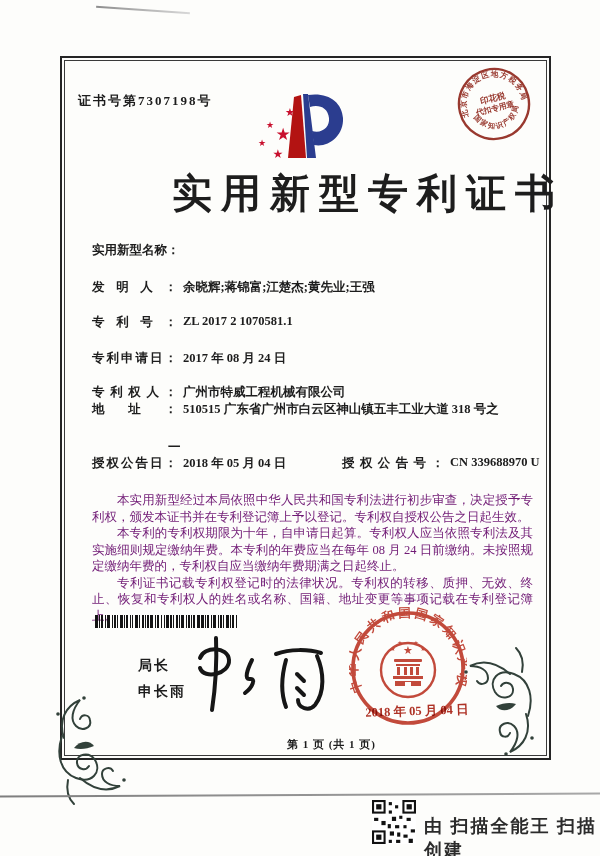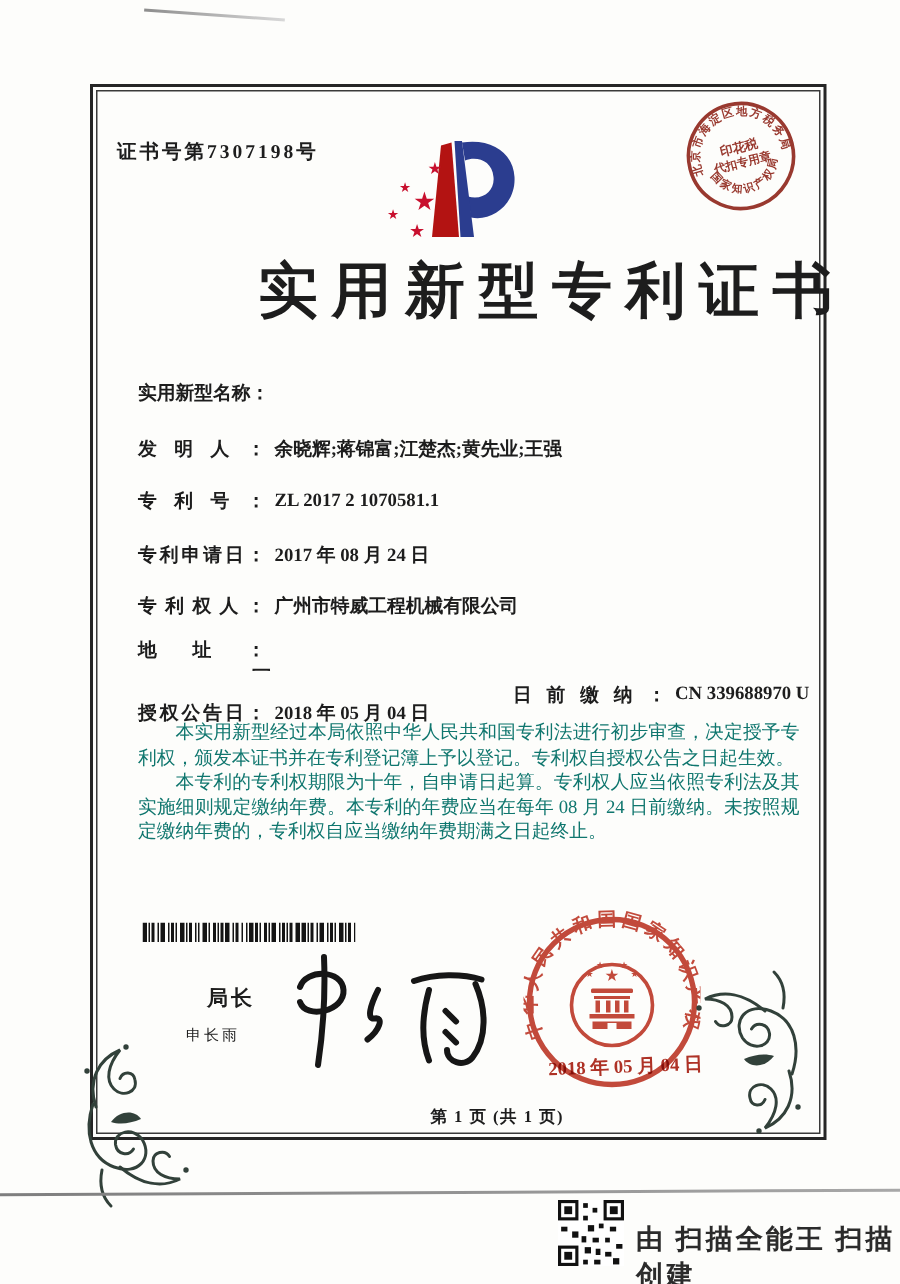--- a/index.html
+++ b/index.html
@@ -12,32 +12,32 @@
     background:linear-gradient(90deg,#8d8d8d,#d8d8d8);transform:rotate(4deg);}
   .frame{position:absolute;left:60px;top:56px;width:487px;height:700px;border:2px solid #252525;}
   .frame-inner{position:absolute;inset:2px;border:1px solid #3a3a3a;}
   .cert-no{position:absolute;left:78px;top:92px;font-size:13px;font-weight:bold;letter-spacing:2px;}
   .stamp{position:absolute;left:456px;top:66px;width:76px;height:76px;
     transform:rotate(-14deg);mix-blend-mode:multiply;opacity:.9;}
   .logo{position:absolute;left:252px;top:90px;width:96px;height:74px;}
   .title{position:absolute;left:60px;top:166px;width:535px;text-align:center;
     font-size:40px;font-weight:bold;letter-spacing:9px;text-indent:9px;margin-left:36px;}
   .field-row{position:absolute;left:92px;width:440px;display:flex;align-items:flex-start;
-    font-size:12.5px;font-weight:bold;white-space:nowrap;margin-top:12px;}
+    font-size:12.5px;font-weight:bold;white-space:nowrap;}
   .fl{display:inline-block;width:85px;text-align:justify;text-align-last:justify;flex:none;}
   .fl2{display:inline-block;width:102px;text-align:justify;text-align-last:justify;flex:none;}
   .fv{margin-left:6px;}
   .addr-line2{position:absolute;left:168px;top:439px;font-size:12.5px;font-weight:bold;}
   .grant-no-pair{position:absolute;left:342px;top:455px;display:flex;font-size:12.5px;font-weight:bold;white-space:nowrap;}
-  .body-text{position:absolute;left:92px;top:480px;width:441px;font-size:12.5px;
-    line-height:16.5px;text-align:justify;color:#0f766e;}
+  .body-text{position:absolute;left:92px;top:492px;width:441px;font-size:12.5px;
+    line-height:16.5px;text-align:justify;color:#701a75;}
   .body-text p{margin:0;text-indent:25px;}
   .barcode{position:absolute;left:95px;top:615px;width:142px;height:13px;}
   .sig-title{position:absolute;left:138px;top:657px;font-size:14px;font-weight:bold;letter-spacing:2px;text-align:right;}
-  .sig-name{position:absolute;left:124px;top:683px;font-size:10px;font-weight:normal;letter-spacing:2px;}
+  .sig-name{position:absolute;left:138px;top:683px;font-size:14px;font-weight:bold;letter-spacing:2px;}
   .sig-hand{position:absolute;left:186px;top:632px;width:152px;height:82px;}
   .seal{position:absolute;left:349px;top:606px;width:118px;height:124px;
     mix-blend-mode:multiply;opacity:.92;}
   .seal-date{position:absolute;left:360px;top:703px;width:114px;text-align:center;
     font-size:12.5px;font-weight:bold;color:#b03226;transform:rotate(-2deg);
     mix-blend-mode:multiply;white-space:nowrap;}
   .footer-page{position:absolute;left:60px;top:737px;width:487px;text-align:center;
     font-size:11px;font-weight:bold;letter-spacing:1px;padding-left:28px;}
   .orn{position:absolute;width:86px;height:112px;}
   .orn-bl{left:40px;top:694px;}
@@ -100,36 +100,38 @@
   <span class="fv">ZL 2017 2 1070581.1</span>
 </div>
 <div class="field-row" style="top:350px">
   <span class="fl">专利申请日：</span>
   <span class="fv">2017 年 08 月 24 日</span>
 </div>
 <div class="field-row" style="top:384px">
   <span class="fl">专利权人：</span>
   <span class="fv">广州市特威工程机械有限公司</span>
 </div>
-<div class="field-row" style="top:413px">
+<div class="field-row" style="top:401px">
   <span class="fl">地址：</span>
+  <span class="fv">510515 广东省广州市白云区神山镇五丰工业大道 318 号之</span>
 </div>
 <div class="addr-line2">一</div>
 <div class="field-row" style="top:455px">
   <span class="fl">授权公告日：</span>
   <span class="fv">2018 年 05 月 04 日</span>
 </div>
 <div class="grant-no-pair">
-  <span class="fl2">日前缴纳：</span>
+  <span class="fl2">授权公告号：</span>
   <span class="fv">CN 339688970 U</span>
 </div>
 
 <div class="body-text">
   <p>本实用新型经过本局依照中华人民共和国专利法进行初步审查，决定授予专利权，颁发本证书并在专利登记簿上予以登记。专利权自授权公告之日起生效。</p>
   <p>本专利的专利权期限为十年，自申请日起算。专利权人应当依照专利法及其实施细则规定缴纳年费。本专利的年费应当在每年 08 月 24 日前缴纳。未按照规定缴纳年费的，专利权自应当缴纳年费期满之日起终止。</p>
+  <p>专利证书记载专利权登记时的法律状况。专利权的转移、质押、无效、终止、恢复和专利权人的姓名或名称、国籍、地址变更等事项记载在专利登记簿上。</p>
 </div>
 
 <svg class="barcode" viewBox="0 0 142 13" preserveAspectRatio="none">
   <line x1="0" y1="6.5" x2="142" y2="6.5" stroke="#141414" stroke-width="13" stroke-dasharray="3 1 1 1 2 2 1 1 3 2 1 1 2 1 1 2 3 1 1 1 2 2 1 1 1 2 3 1 1 2 2 1 1 1 2 1 3 2 1 1 2 2 1 2 1 1 3 1 2 1 1 2 2 1 1 1 3 2 1 1 2 1 1 1 2 2 3 1"></line>
 </svg>
 
 <div class="sig-title">局长</div>
 <div class="sig-name">申长雨</div>
 
 <svg class="sig-hand" viewBox="0 0 152 82">

